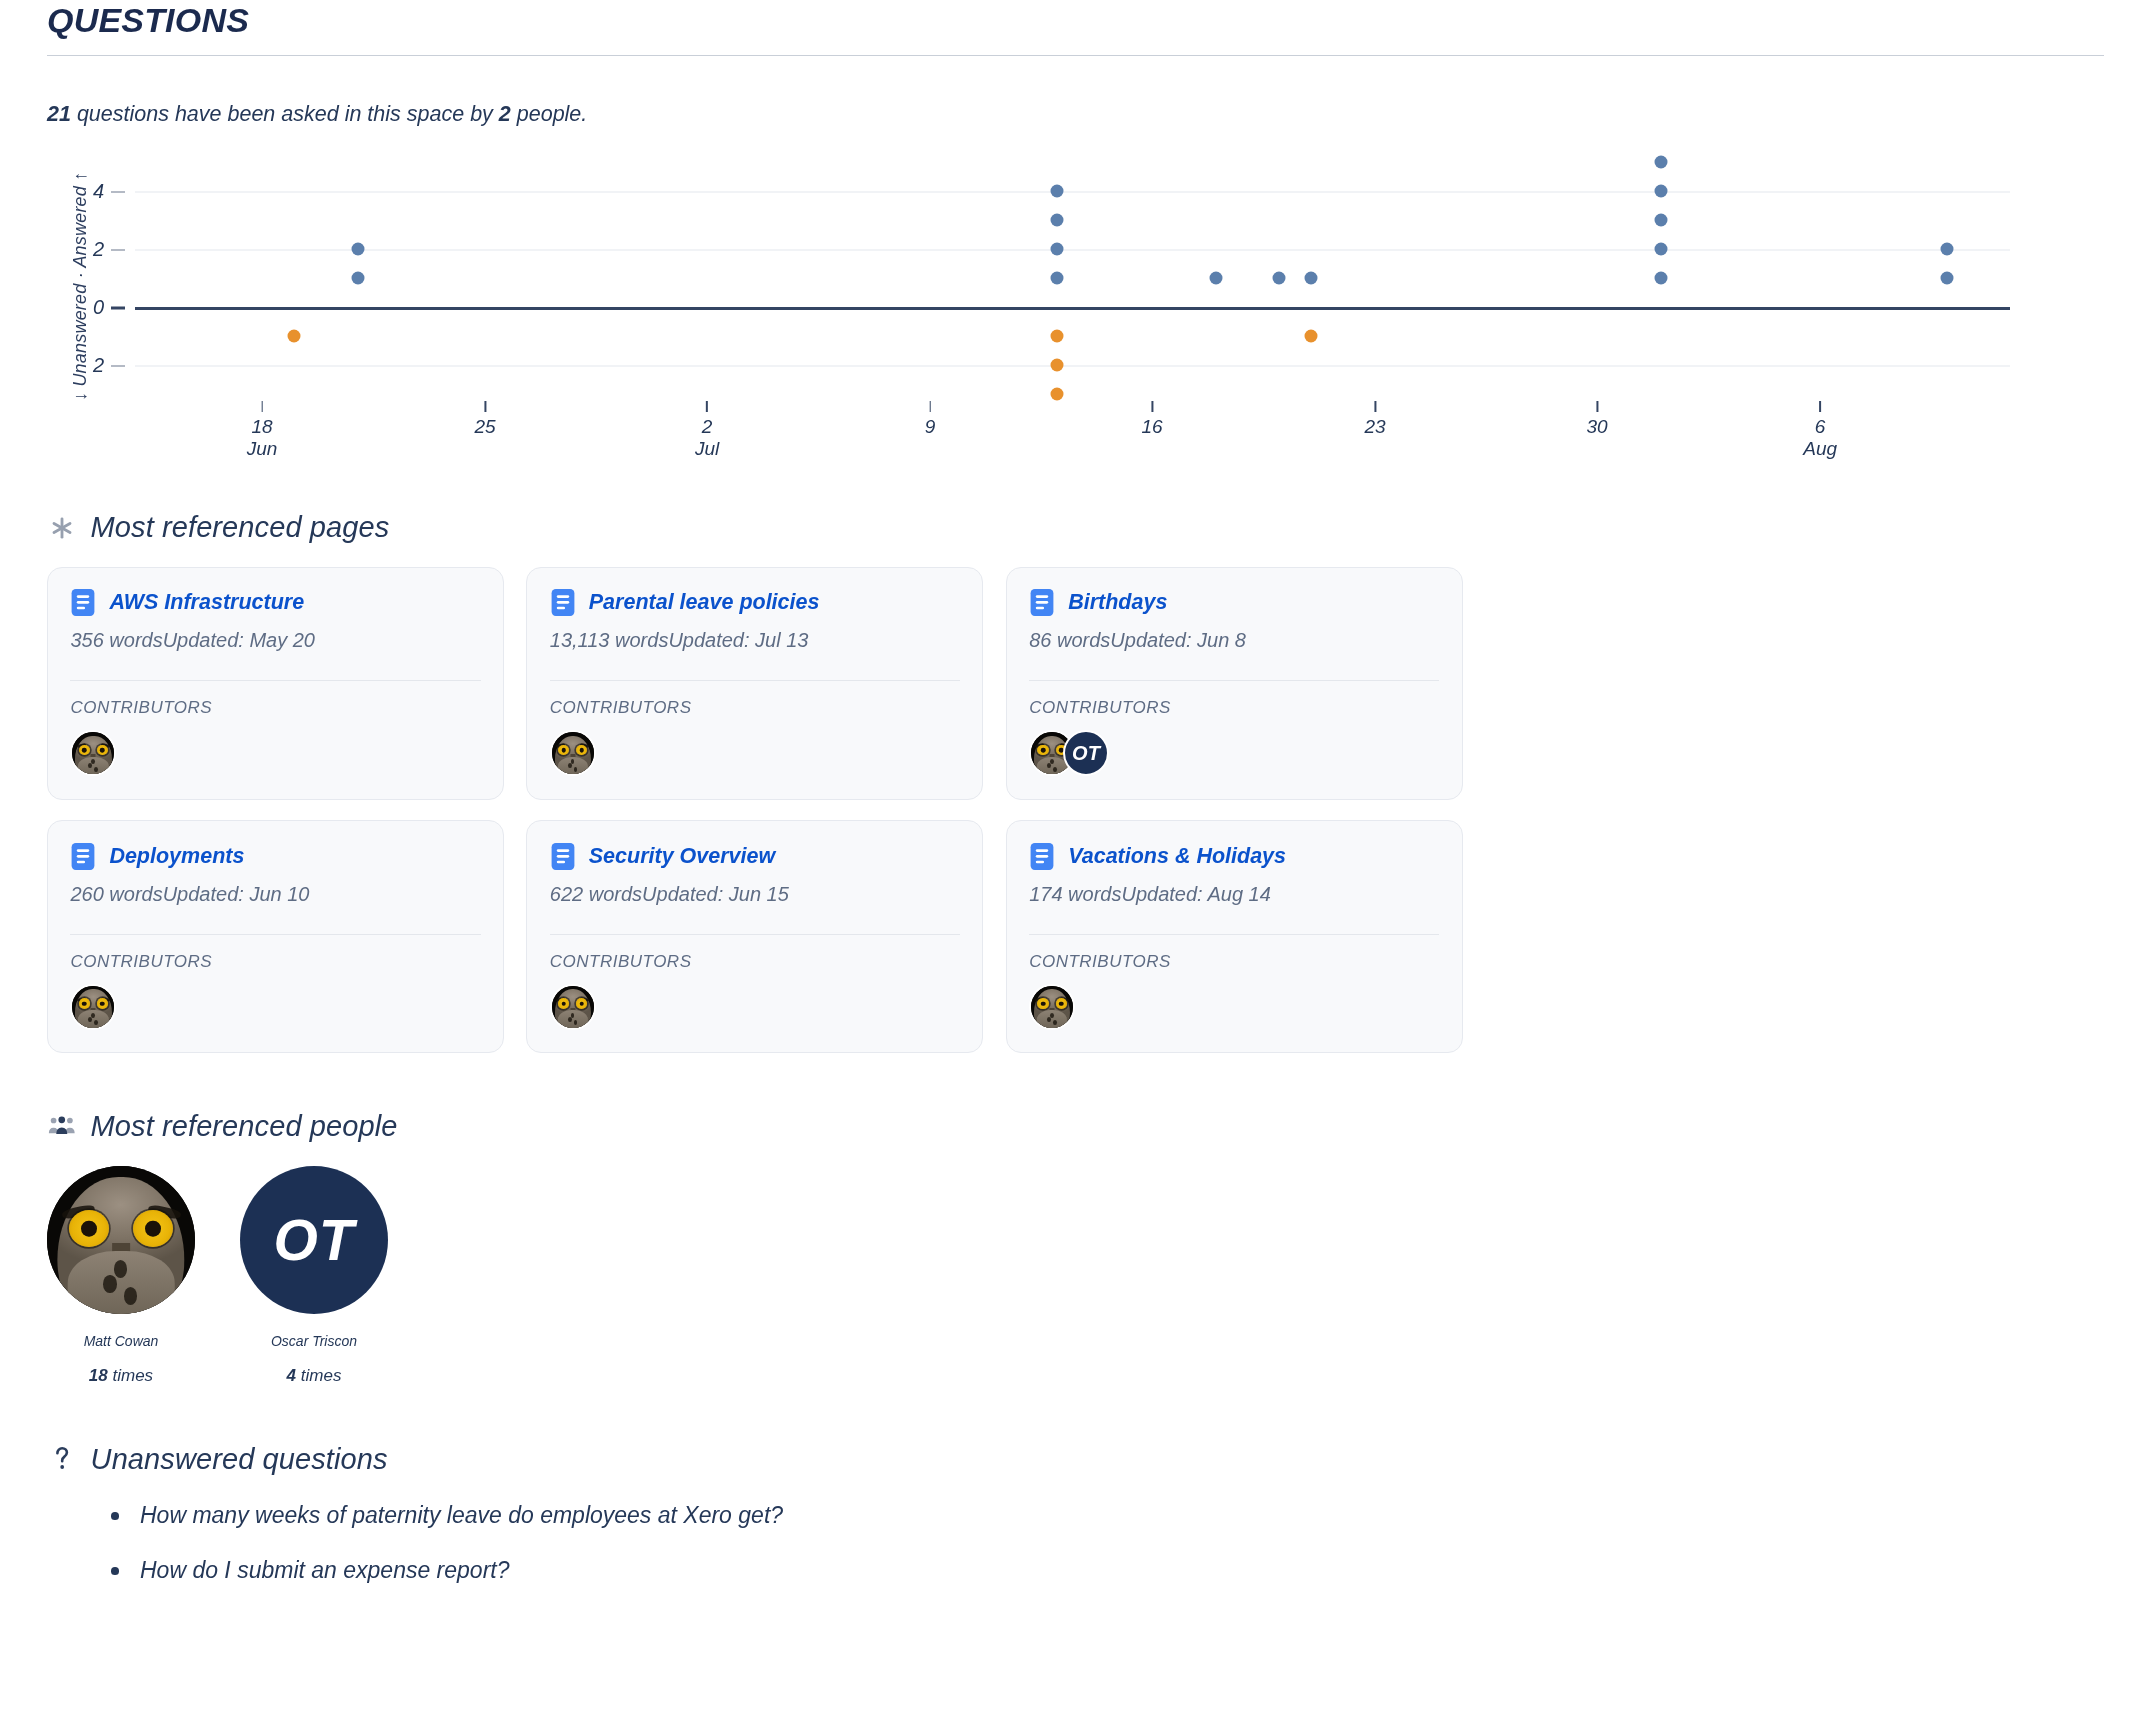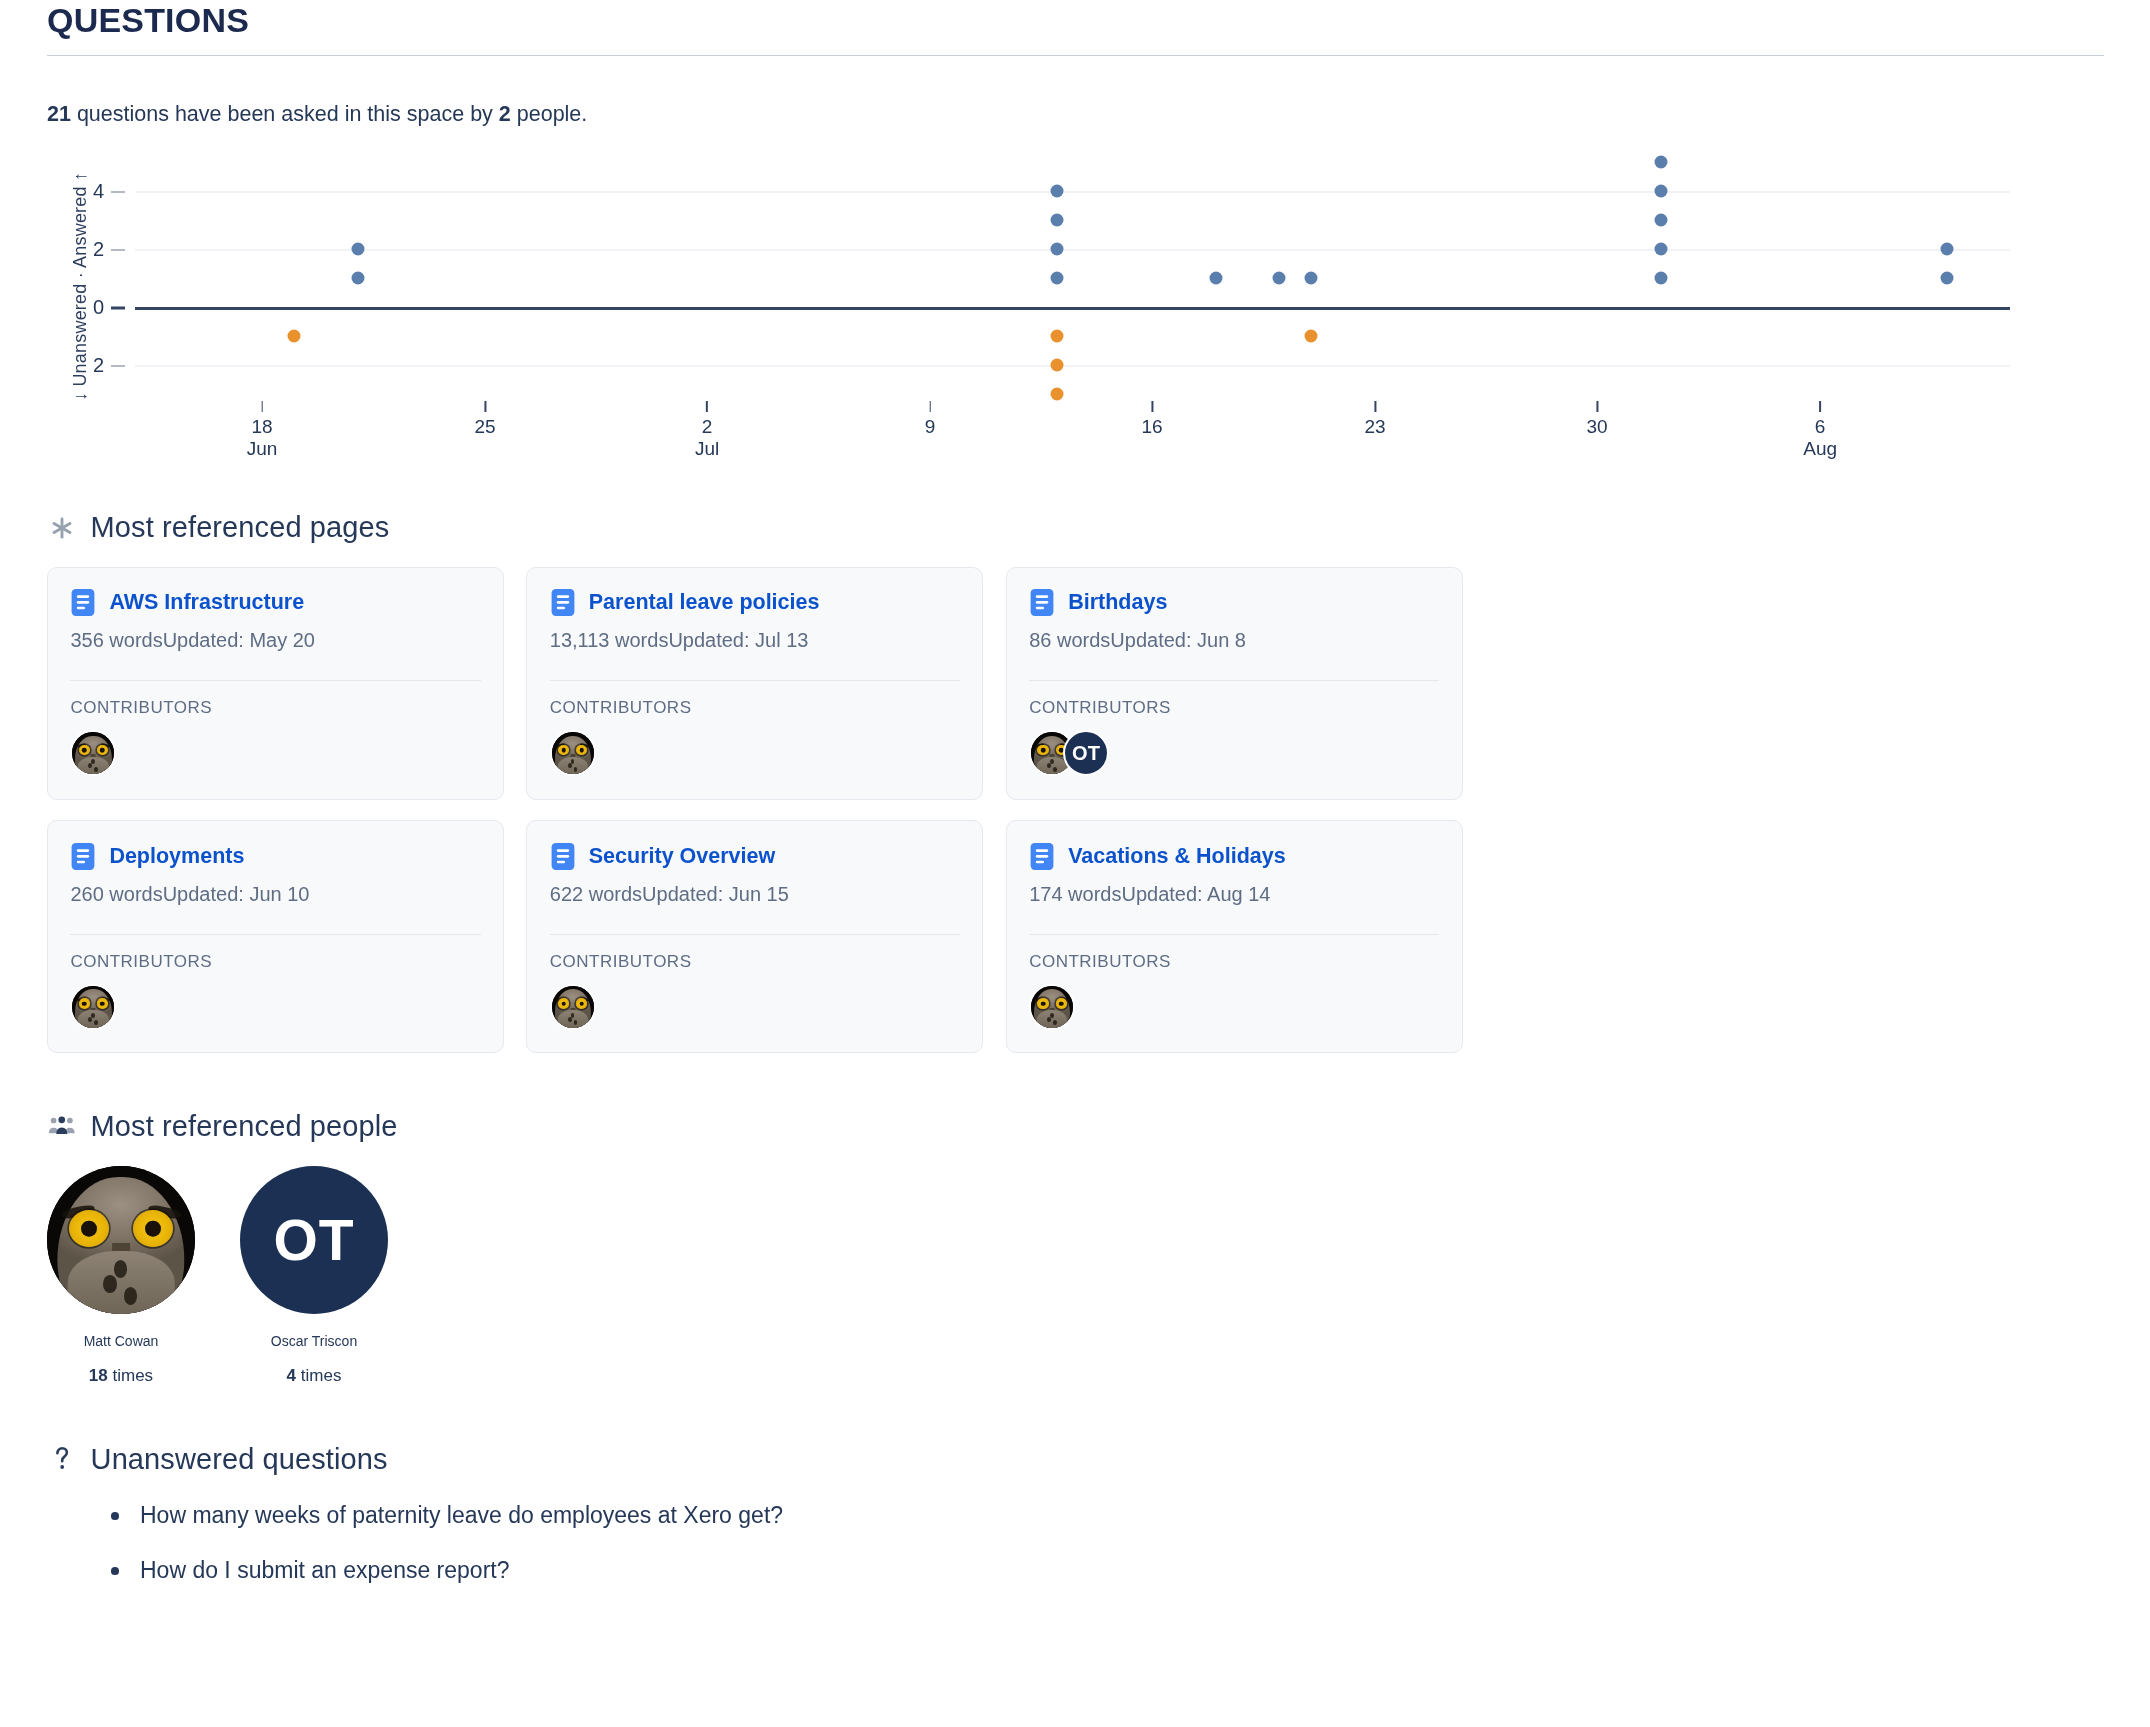--- a/index.html
+++ b/index.html
@@ -7,21 +7,21 @@
   body {
     width: 2151px;
     height: 1728px;
     background: #ffffff;
     font-family: "Liberation Sans", sans-serif;
     color: #172b4d;
     overflow: hidden;
   }
 
   
-  .page-wrap { padding: 0 47px 0 47px; }
+  .page-wrap { padding: 0 47px 0 47px; font-style: italic; }
   .title-row { padding-top: 3.4px; }
   h1.page-title {
     font-size: 34px;
     font-weight: 700;
     letter-spacing: 0.2px;
     color: #1b2a4e;
     margin: 0 0 15.5px 0;
     line-height: 1.05;
   }
   .title-rule {
@@ -159,21 +159,21 @@
   .card-grid {
     display: flex;
     flex-wrap: wrap;
     gap: 20.6px 22.4px;
     width: 1884px;
   }
   .page-card {
     width: 457px;
     background: #f8f9fb;
     border: 1.7px solid #e6e9ef;
-    border-radius: 10px;
+    border-radius: 15px;
     padding: 20.6px 22.4px 22.4px 22.4px;
   }
   .pc-title-row {
     display: flex;
     align-items: center;
     gap: 13px;
     margin-bottom: 12px;
   }
   .doc-icon {
     width: 26px;

